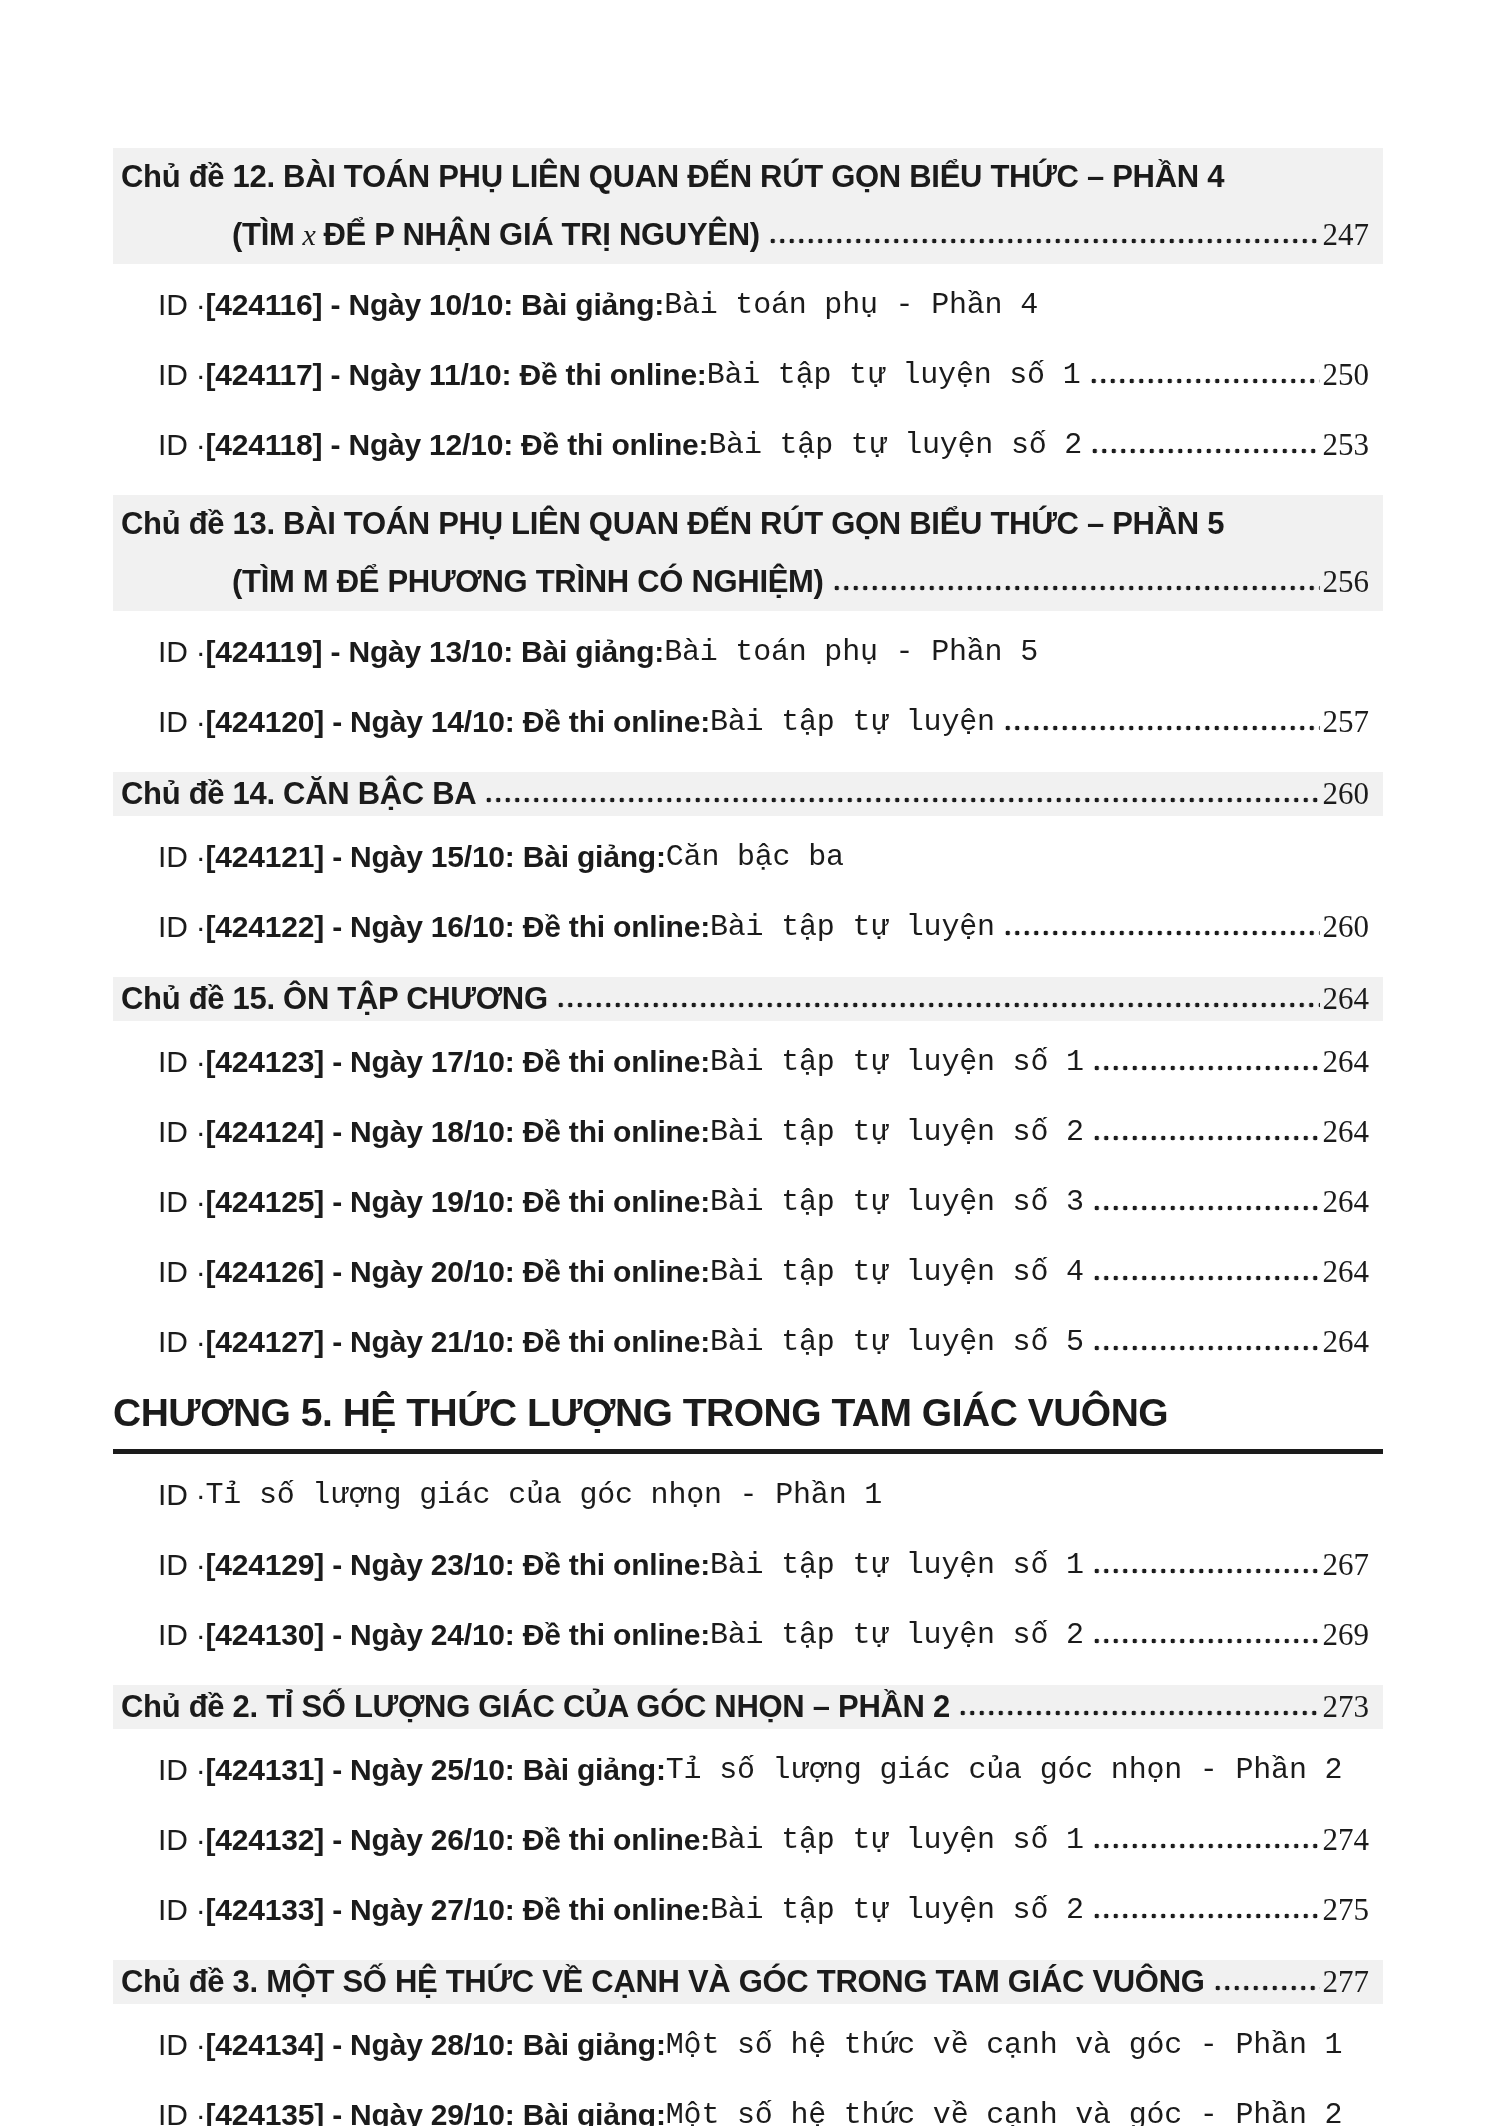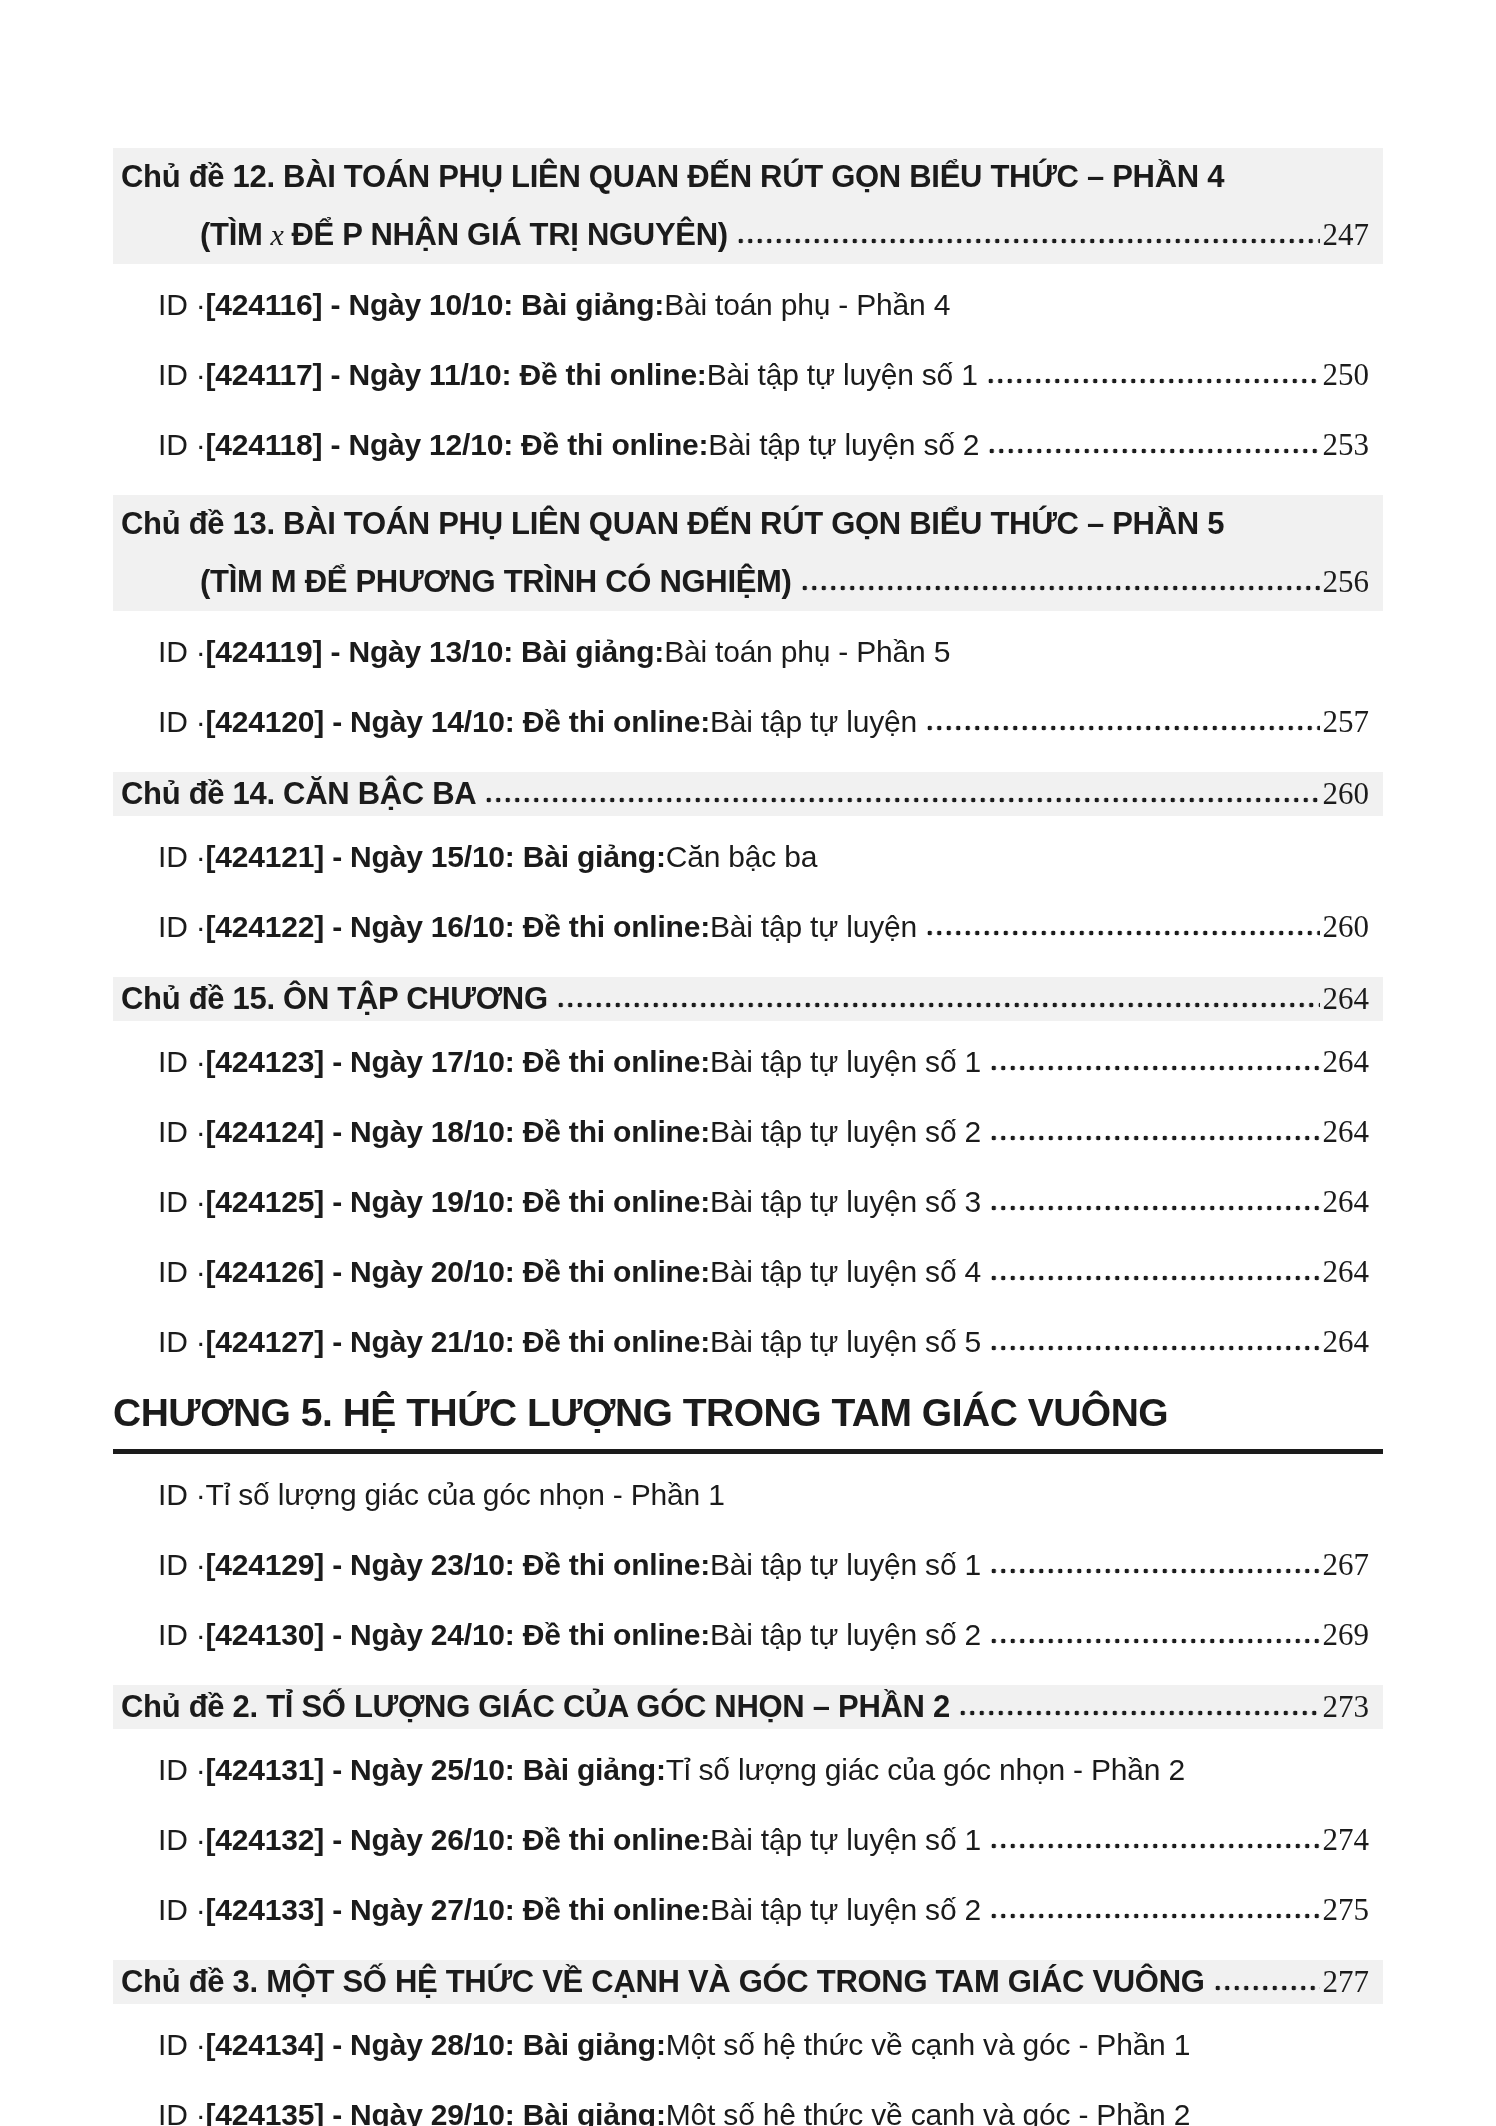--- a/index.html
+++ b/index.html
@@ -16,29 +16,29 @@
     background:#f1f1f1;margin-top:21px;box-sizing:border-box;
     display:flex;flex-direction:column;justify-content:center;
   }
   .topic-bar.one{height:44px;}
   .topic-bar.two{height:116px;}
   .bar-line{
     display:flex;align-items:center;height:58px;
     padding:0 14px 0 8px;font-size:31px;letter-spacing:-0.3px;white-space:nowrap;
   }
   .topic-bar.one .bar-line{height:52px;}
-  .bar-line.sub{padding-left:87px;text-align:right;}
+  .bar-line.sub{padding-left:119px;text-align:right;}
   .mathvar{font-family:"Liberation Serif",serif;font-style:italic;font-weight:normal;padding:0 8px;font-size:30px;}
   
   .item{
     display:flex;align-items:center;height:58px;
     padding:0 14px 0 45px;font-size:30px;letter-spacing:-0.2px;white-space:nowrap;margin-top:12px;
   }
   .id-label{font-weight:normal;}
-  .desc{font-weight:normal;}
+  .desc{font-weight:normal;font-family:Liberation Mono, monospace;}
   
   .leader{
     flex:1 1 auto;min-width:0;height:30px;margin:0 3px 0 8px;
     background-image:radial-gradient(circle,#1b1b1b 2.1px,rgba(0,0,0,0) 2.5px);
     background-size:9.5px 9.5px;background-repeat:repeat-x;
     background-position:0 calc(100% - 5px);
   }
   .pagenum{font-family:"Liberation Serif",serif;font-size:31px;letter-spacing:0;}
   
   .chapter{margin-top:14px;}

